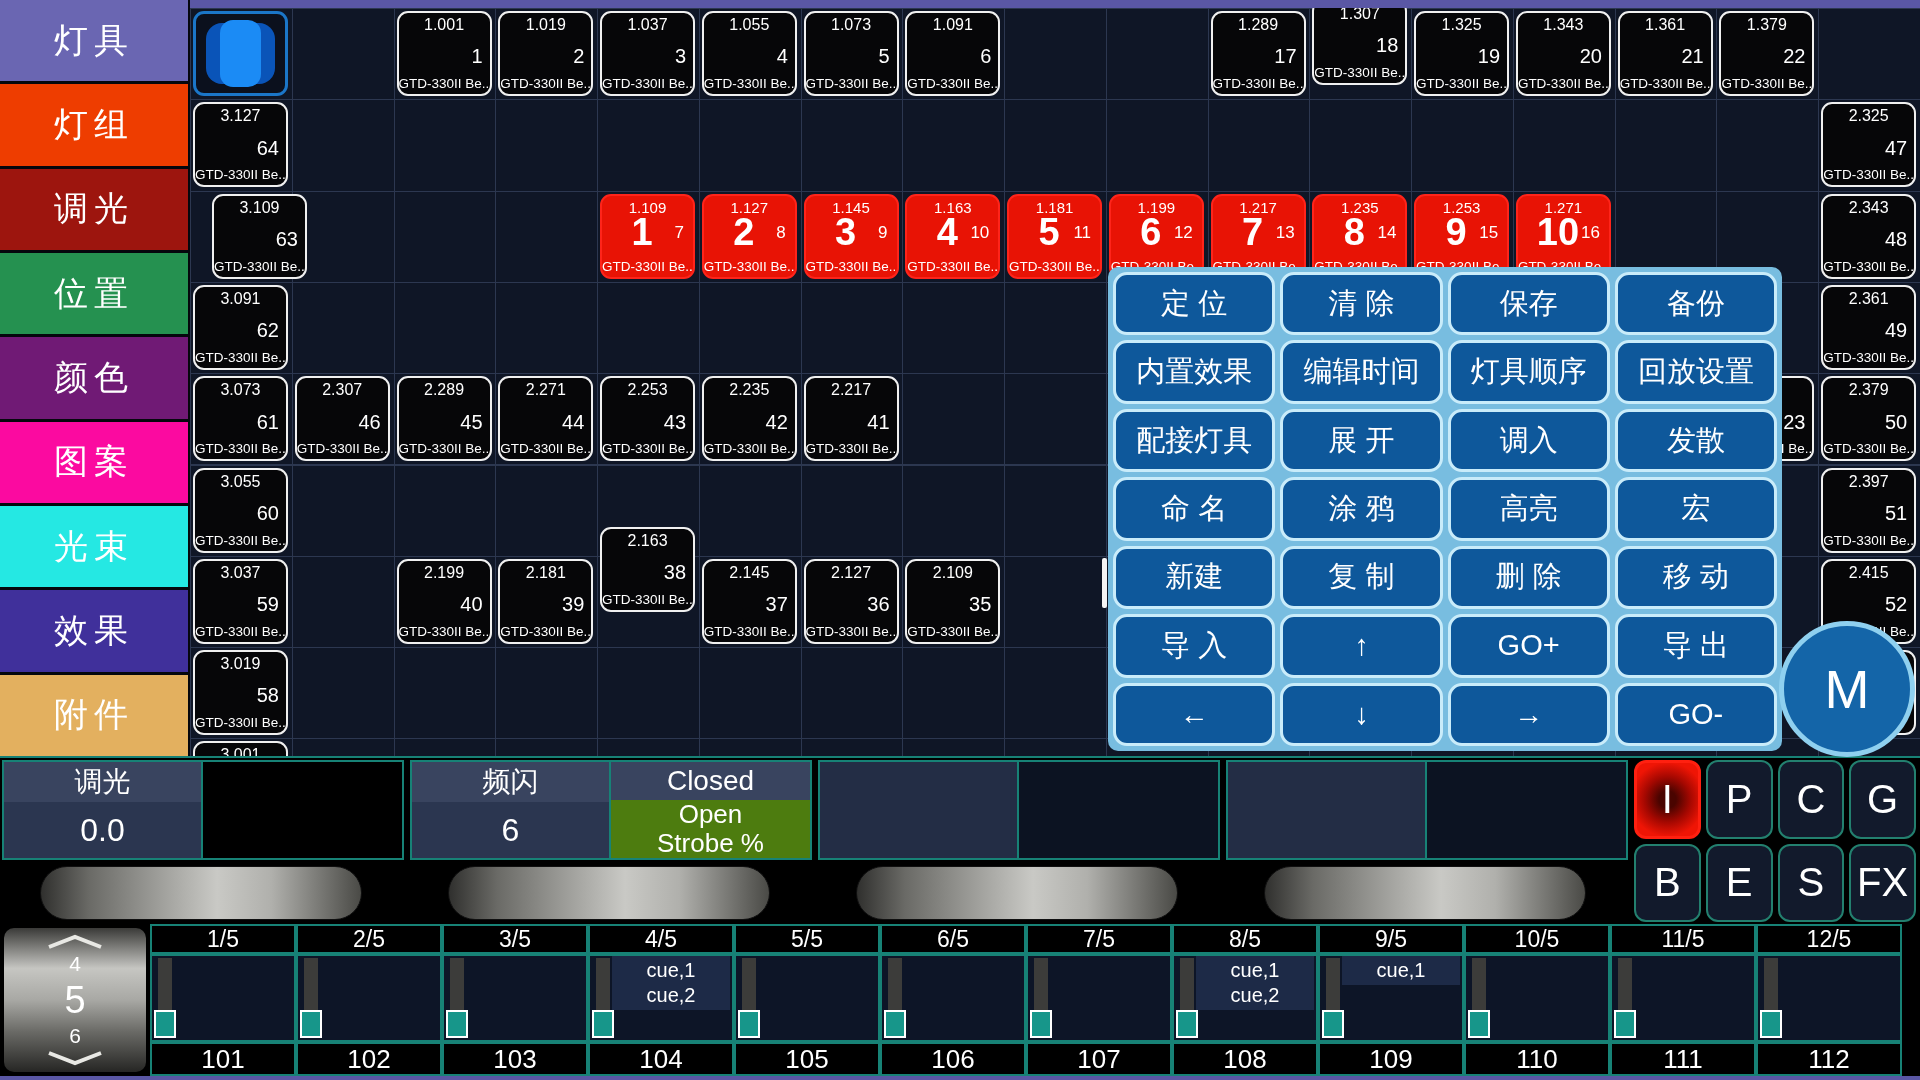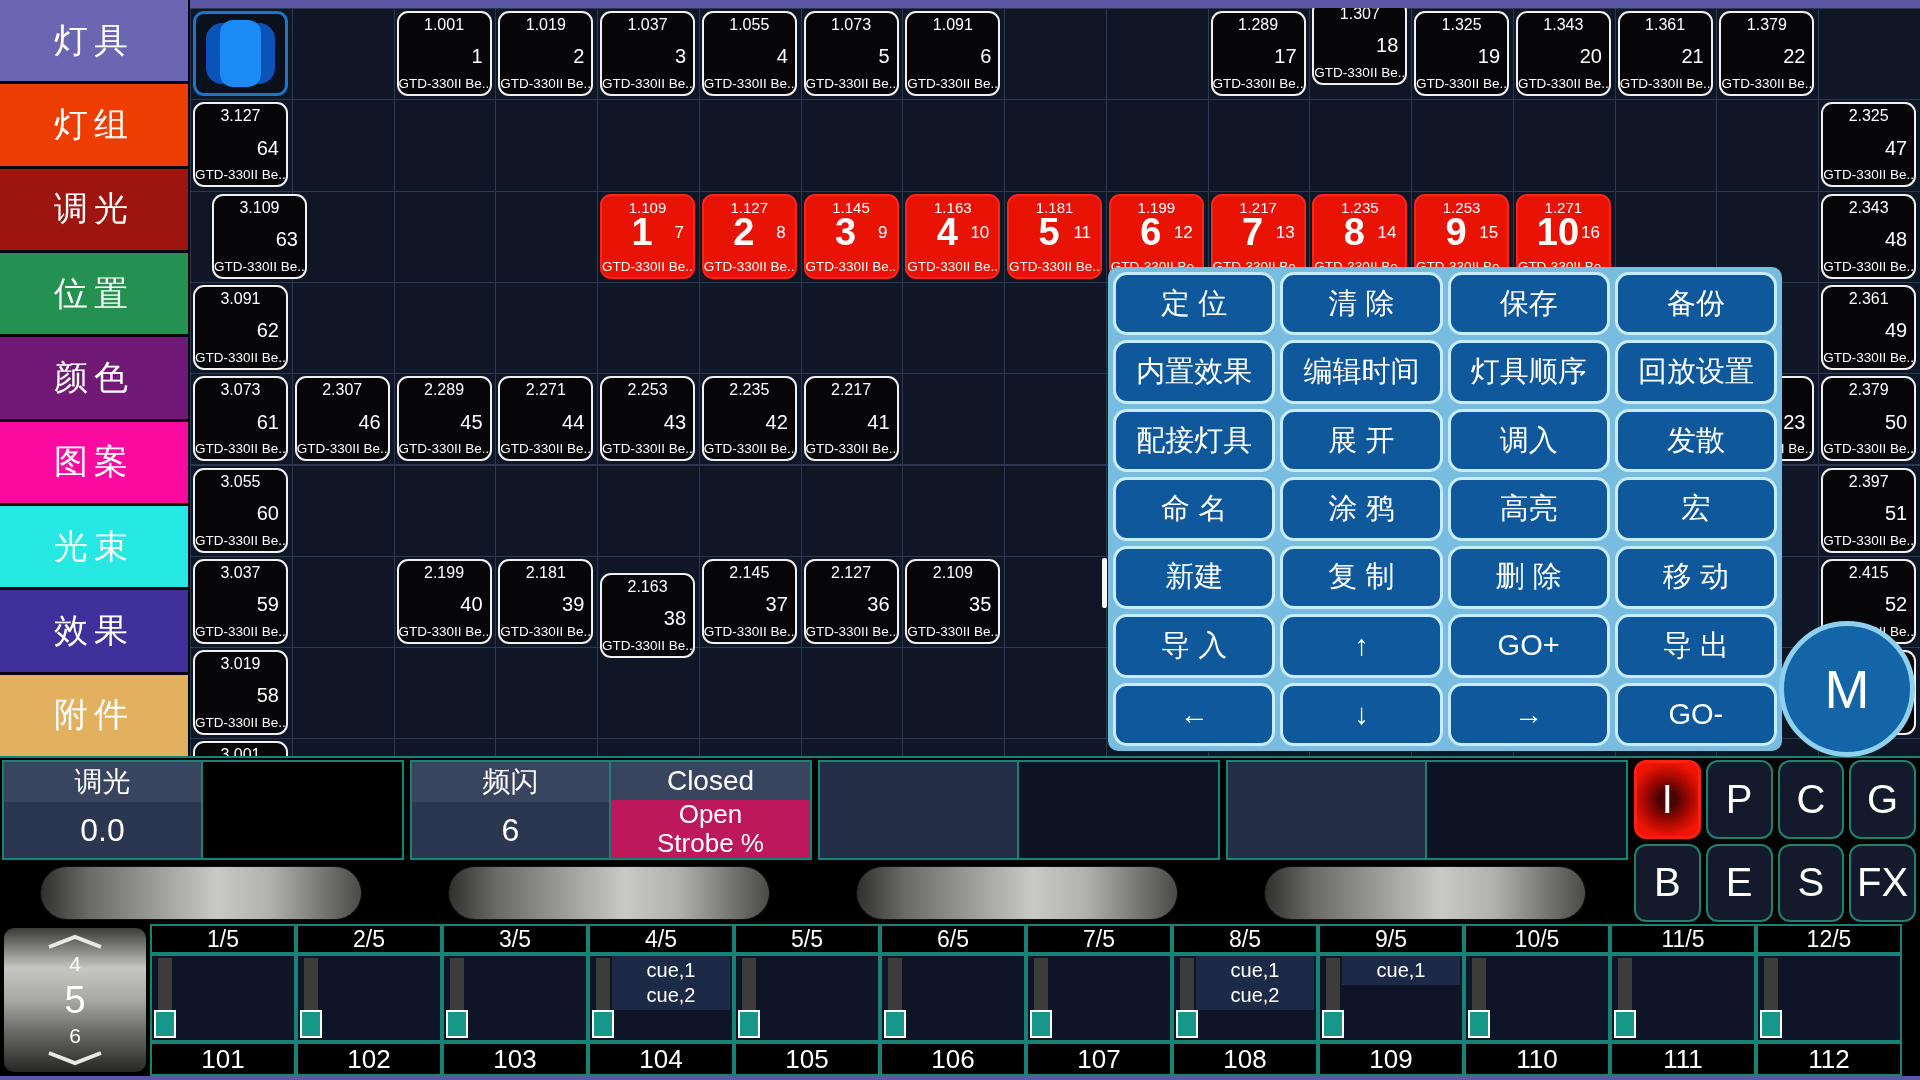--- a/index.html
+++ b/index.html
@@ -60,21 +60,21 @@
   .encoder-panel { position:absolute; left:0; top:756px; width:1920px; height:168px;
                    background:#000; border-top:2px solid #178276; }
   .enc-block { position:absolute; top:2px; width:402px; height:164px; }
   .enc-cells { position:absolute; left:0; top:0; width:100%; height:100px;
                border:2px solid #178276; display:flex; }
   .enc-left { width:50%; border-right:2px solid #178276; display:flex; flex-direction:column; }
   .enc-right { flex:1; display:flex; flex-direction:column; }
   .enc-label { height:40px; background:#39445f; display:flex; align-items:center; justify-content:center; font-size:28px; }
   .enc-value { flex:1; background:#2b3650; display:flex; align-items:center; justify-content:center; font-size:32px; }
   .enc-name  { height:40px; background:#39445f; display:flex; align-items:center; justify-content:center; font-size:28px; }
-  .enc-extra { flex:1; background:#be185d; display:flex; flex-direction:column; align-items:center; justify-content:center; font-size:26px; line-height:29px; }
+  .enc-extra { flex:1; background:#4d7c0f; display:flex; flex-direction:column; align-items:center; justify-content:center; font-size:26px; line-height:29px; }
   .enc-left.empty { background:#232d45; }
   .enc-right.empty { background:#0c1322; }
   .enc-wheel { position:absolute; left:38px; top:106px; width:322px; height:54px;
                border-radius:27px; border:1px solid #101010;
                background:linear-gradient(90deg,#30302e 0%,#6a6a66 15%,#c9c9c5 55%,#b0b0ac 72%,#4a4a46 100%); }
 
   .mode-buttons { position:absolute; left:1634px; top:2px; width:282px; height:162px;
                   display:grid; grid-template-columns:repeat(4,1fr); grid-template-rows:1fr 1fr; gap:5px; }
   .mode-btn { background:#121a2c; border:2px solid #23806f; border-radius:12px;
               display:flex; align-items:center; justify-content:center; font-size:40px; }
@@ -339,21 +339,21 @@
       <div class="tile" style="left: 206.52px; top: 558.8px;">
         <span class="t-addr">2.199</span>
         <span class="t-id">40</span>
         <span class="t-name">GTD-330II Be...</span>
       </div>
       <div class="tile" style="left: 308.28px; top: 558.8px;">
         <span class="t-addr">2.181</span>
         <span class="t-id">39</span>
         <span class="t-name">GTD-330II Be...</span>
       </div>
-      <div class="tile" style="left: 410.04px; top: 573px; padding-left: 6px;">
+      <div class="tile" style="left: 410.04px; top: 527px; padding-left: 6px;">
         <span class="t-addr">2.163</span>
         <span class="t-id">38</span>
         <span class="t-name">GTD-330II Be...</span>
       </div>
       <div class="tile" style="left: 511.8px; top: 558.8px;">
         <span class="t-addr">2.145</span>
         <span class="t-id">37</span>
         <span class="t-name">GTD-330II Be...</span>
       </div>
       <div class="tile" style="left: 613.56px; top: 558.8px;">

